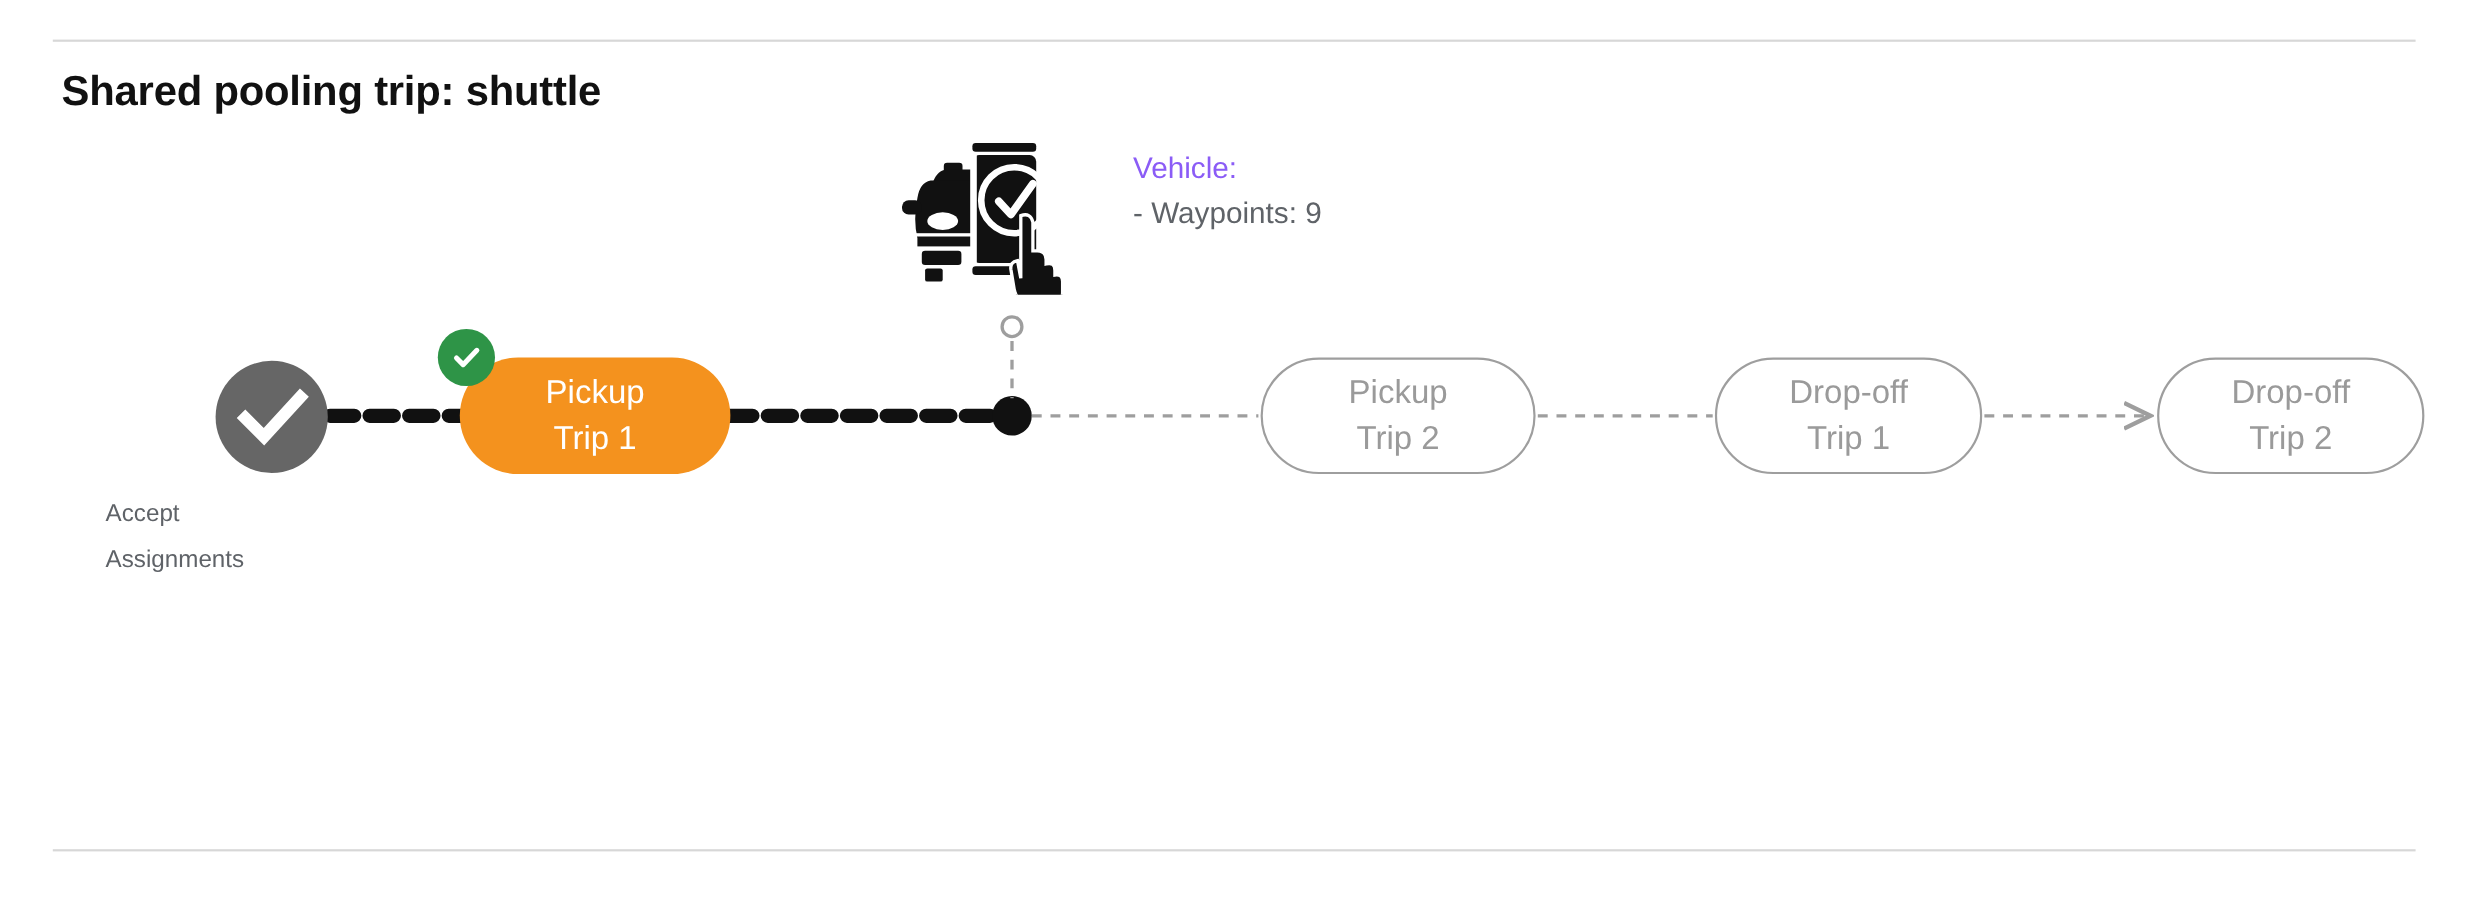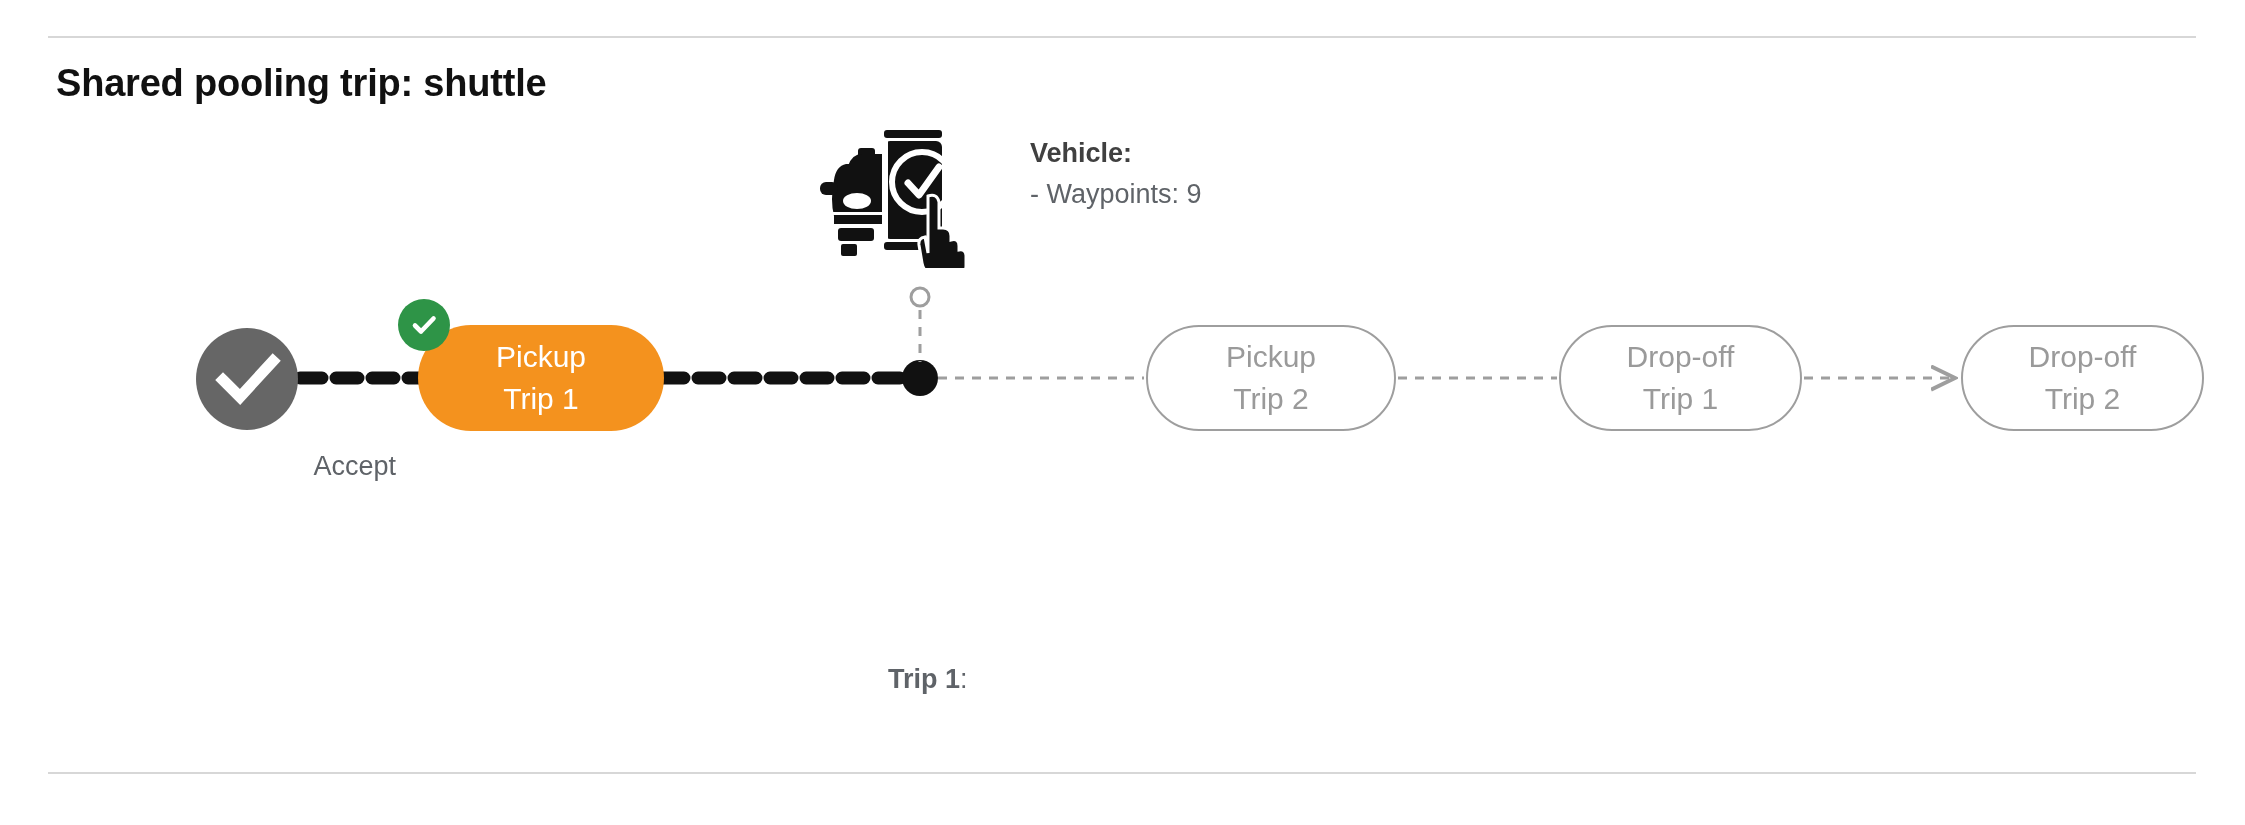--- a/index.html
+++ b/index.html
@@ -69,22 +69,22 @@
     height: 102px;
     border-radius: 50%;
     background: #666666;
   }
   #node-accept svg { display: block; }
   #accept-label {
     position: absolute;
     left: 96px;
     top: 446px;
     width: 300px;
-    text-align: right;
-    font-size: 27px;
+    text-align: left;
+    font-size: 22px;
     line-height: 41px;
     color: #5f6368;
   }
 
   
   #node-pickup-1 {
     position: absolute;
     left: 418px;
     top: 325px;
     width: 246px;
@@ -153,21 +153,21 @@
 
   #vehicle-callout {
     position: absolute;
     left: 1030px;
     top: 133px;
     font-size: 27px;
     line-height: 41px;
     color: #5f6368;
     white-space: nowrap;
   }
-  #vehicle-callout .strong { font-weight: 700; color: #404040; }
+  #vehicle-callout .strong { font-weight: 400; color: #8b5cf6; }
 
   
   #trips-callout {
     position: absolute;
     left: 888px;
     top: 495px;
     font-size: 27px;
     line-height: 41px;
     color: #5f6368;
     white-space: pre;
@@ -207,20 +207,21 @@
       <line x1="1804" y1="378" x2="1952" y2="378" stroke="#9e9e9e" stroke-width="3" stroke-dasharray="9 8" marker-end="url(#arrow-pending)"></line>
     </svg>
 
     <div id="node-accept">
       <svg width="102" height="102" viewBox="0 0 102 102">
         <path d="M27 52 L44 69 L77 33" fill="none" stroke="#ffffff" stroke-width="11" stroke-linecap="square" stroke-linejoin="miter"></path>
       </svg>
     </div>
     <div id="accept-label">
       <div>Accept</div>
+      <div>Assignments</div>
     </div>
 
     <div id="node-pickup-1">
       <span class="pill-line">Pickup</span>
       <span class="pill-line">Trip 1</span>
     </div>
     <div id="badge-complete">
       <svg width="34" height="34" viewBox="0 0 34 34">
         <path d="M8 17.5 L14 23.5 L26.5 10.5" fill="none" stroke="#ffffff" stroke-width="4.6" stroke-linecap="round" stroke-linejoin="round"></path>
       </svg>
@@ -283,20 +284,19 @@
 
     <div id="vehicle-callout">
       <div>
         <span class="strong">Vehicle</span><span class="strong">:</span>
       </div>
       <div>- Waypoints: 9</div>
     </div>
 
     <div id="trips-callout">
       <div class="trip-block">
-        <div><span class="strong">Trip 1</span><span>:</span></div>
         
       </div>
       
     </div>
 
   </div>
 </div>
 
 </body></html>

